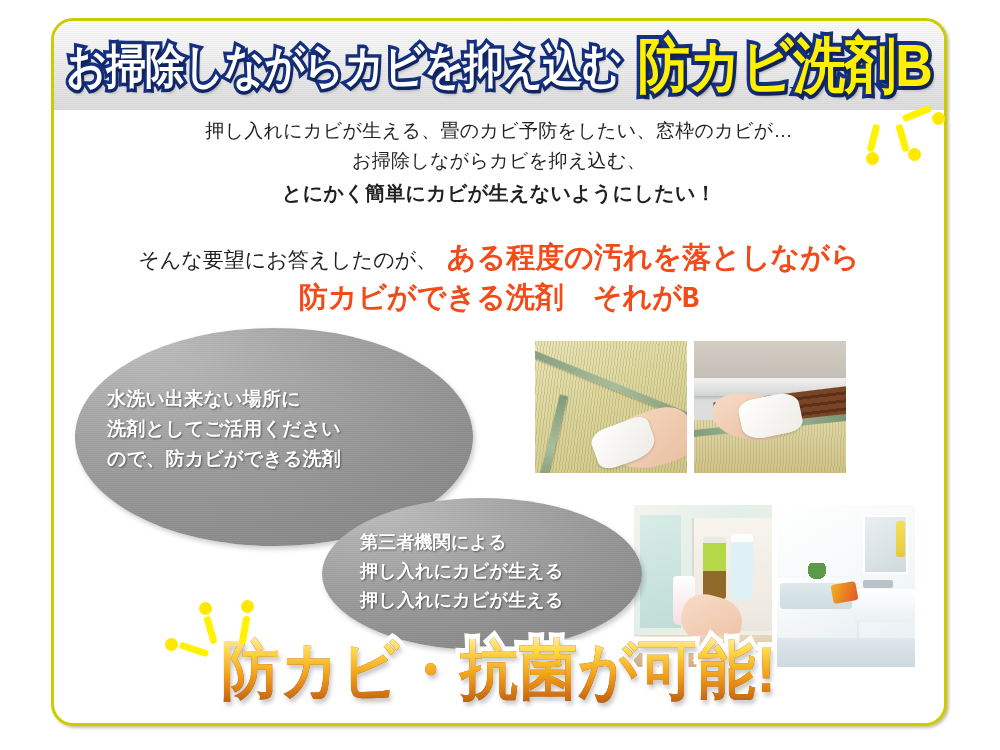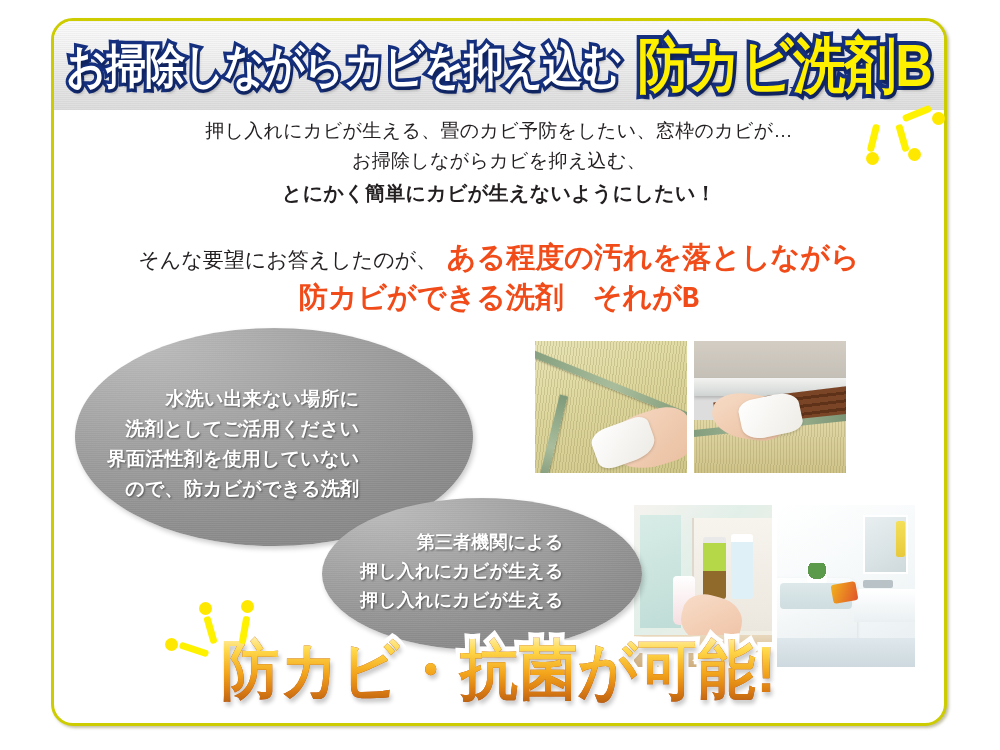--- a/index.html
+++ b/index.html
@@ -234,21 +234,20 @@
     background:linear-gradient(to bottom,#dfe8ec,#cdd9de);
   }
 
   
   .bubble{
     position:absolute;border-radius:50%;
     background:
       repeating-linear-gradient(to bottom,rgba(255,255,255,.07) 0 1px,rgba(0,0,0,0) 1px 2px),
       radial-gradient(130% 120% at 18% 8%,#b9b9b9 0%,#9d9d9d 40%,#8b8b8b 70%,#7e7e7e 100%);
     box-shadow:2px 3px 5px rgba(0,0,0,.20);
-    text-align:right;
   }
   .bubble .btext{
     position:absolute;color:#ffffff;font-weight:bold;
     text-shadow:1px 1px 2px rgba(0,0,0,.45);
     letter-spacing:.2px;
   }
   #bubble-1{left:75px;top:328px;width:398px;height:218px;z-index:3;}
   #bubble-1 .btext{left:32px;top:56px;font-size:19px;line-height:30px;}
   #bubble-2{left:322px;top:498px;width:320px;height:152px;z-index:4;}
   #bubble-2 .btext{left:38px;top:30px;font-size:18px;line-height:29px;}
@@ -348,21 +347,20 @@
   <div class="plant"></div>
   <div class="towel"></div>
   <div class="hook"></div>
   <div class="floor"></div>
 </div>
 
 <div class="bubble" id="bubble-1">
   <div class="btext">
     <div>水洗い出来ない場所に</div>
     <div>洗剤としてご活用ください</div>
-    <div>界面活性剤を使用していない</div>
     <div>ので、防カビができる洗剤</div>
   </div>
 </div>
 
 <div class="bubble" id="bubble-2">
   <div class="btext">
     <div>第三者機関による</div>
     <div>押し入れにカビが生える</div>
     <div>押し入れにカビが生える</div>
   </div>

